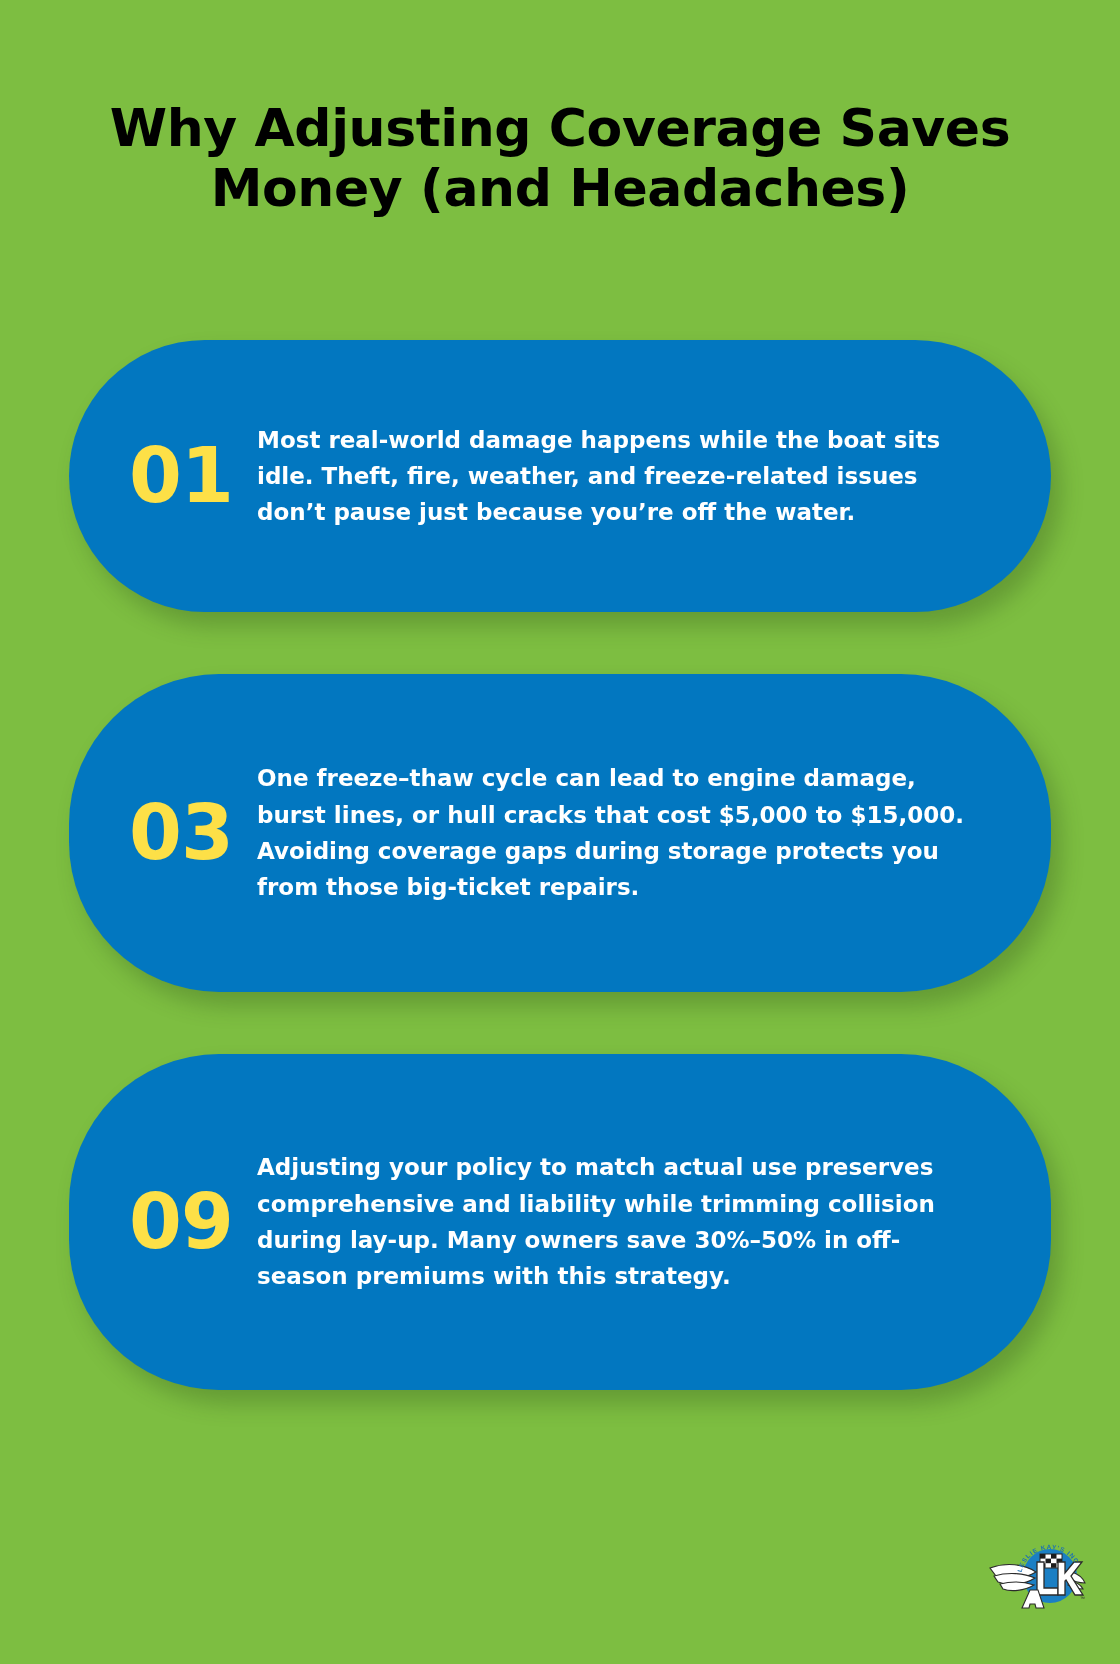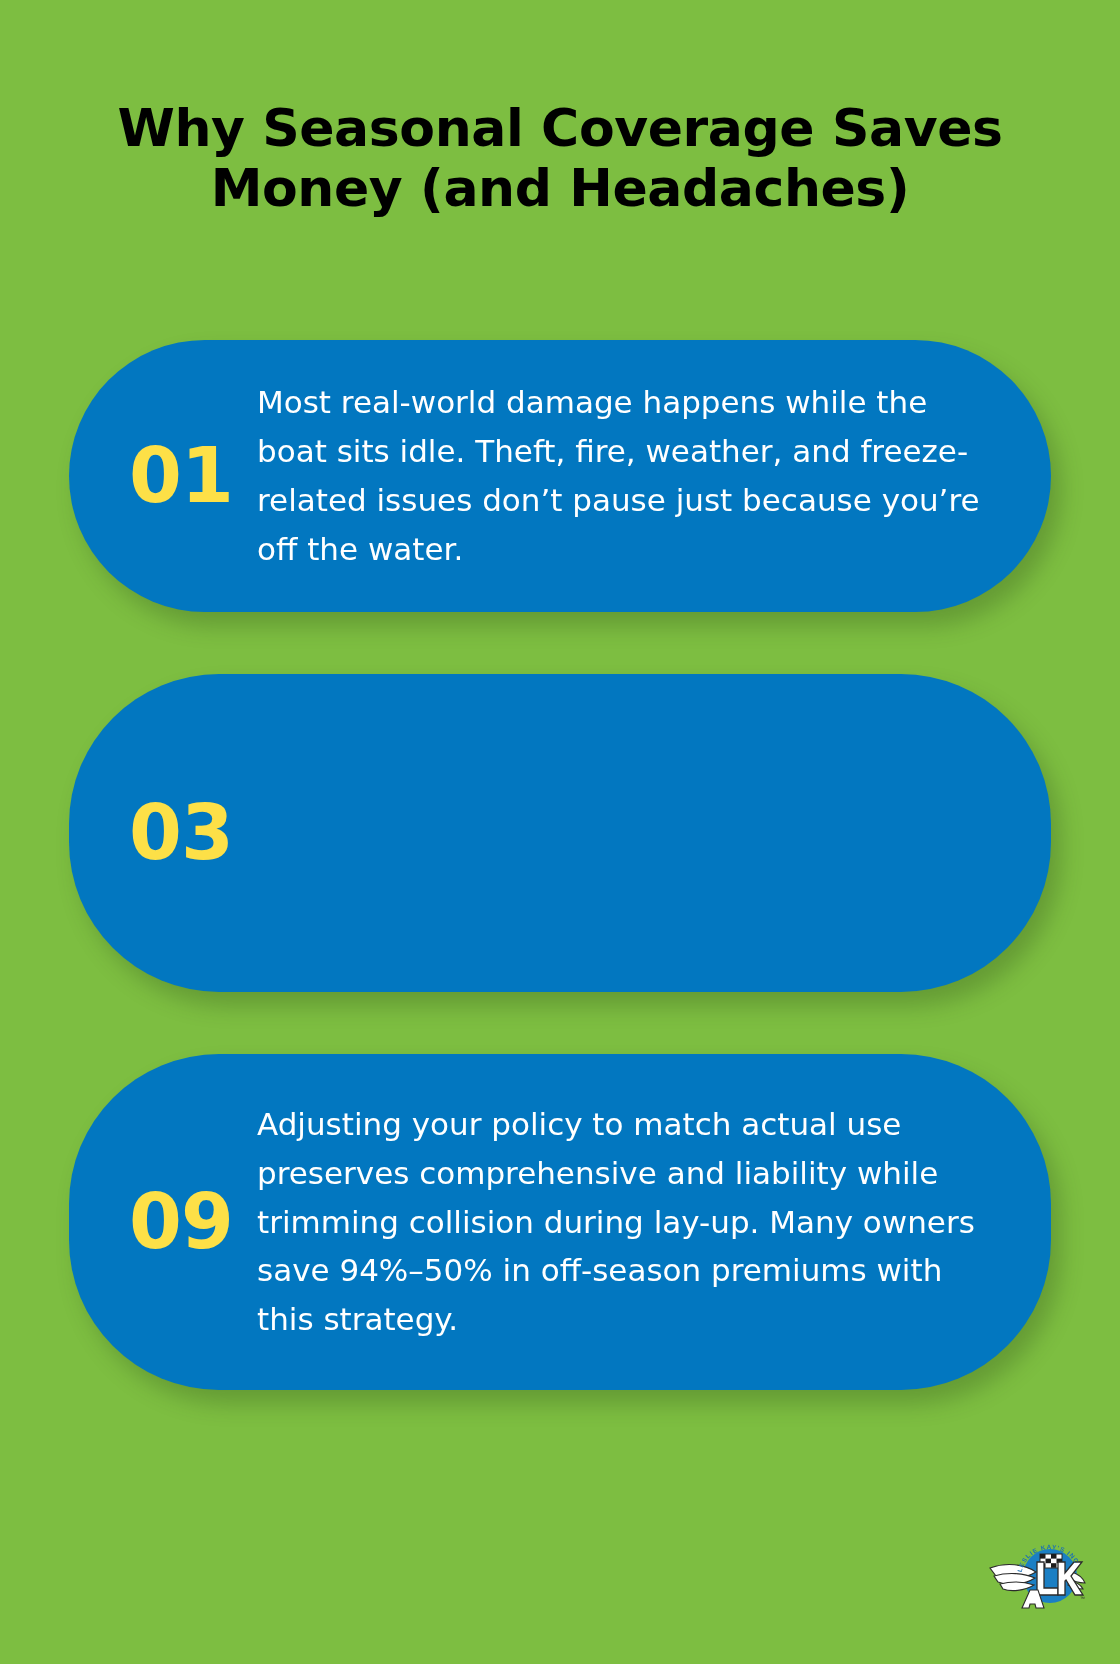--- a/index.html
+++ b/index.html
@@ -72,22 +72,22 @@
     line-height: 1;
     color: #fde047;
     text-align: left;
     letter-spacing: -1px;
     padding-left: 2px;
   }
 
   .card-text {
     flex: 1 1 auto;
     font-family: "DejaVu Sans", sans-serif;
-    font-weight: 400;
-    font-size: 31px;
+    font-weight: 700;
+    font-size: 23px;
     line-height: 1.58;
     color: #ffffff;
     padding-right: 6px;
   }
 
   
   .logo {
     position: absolute;
     right: 32px;
     bottom: 48px;
@@ -95,38 +95,39 @@
     height: 78px;
   }
   .logo svg { display: block; }
 </style>
 </head>
 <body>
 
 <div class="poster">
 
   <div class="title-block">
-    <h1 class="title">Why Seasonal Coverage Saves
+    <h1 class="title">Why Adjusting Coverage Saves
 Money (and Headaches)</h1>
   </div>
 
   <div class="cards">
 
     <div class="card card-01">
       <div class="card-number">01</div>
       <div class="card-text">Most real-world damage happens while the boat sits idle. Theft, fire, weather, and freeze-related issues don’t pause just because you’re off the water.</div>
     </div>
 
     <div class="card card-02">
       <div class="card-number">03</div>
+      <div class="card-text">One freeze–thaw cycle can lead to engine damage, burst lines, or hull cracks that cost $5,000 to $15,000. Avoiding coverage gaps during storage protects you from those big-ticket repairs.</div>
     </div>
 
     <div class="card card-03">
       <div class="card-number">09</div>
-      <div class="card-text">Adjusting your policy to match actual use preserves comprehensive and liability while trimming collision during lay-up. Many owners save 94%–50% in off-season premiums with this strategy.</div>
+      <div class="card-text">Adjusting your policy to match actual use preserves comprehensive and liability while trimming collision during lay-up. Many owners save 30%–50% in off-season premiums with this strategy.</div>
     </div>
 
   </div>
 
   <div class="logo">
     <svg viewBox="0 0 108 78" width="108" height="78">
 
       <circle cx="70" cy="38" r="27" fill="#1b7fc4"></circle>
 
       <g fill="#ffffff" stroke="#2b2b2b" stroke-width="1.1">

